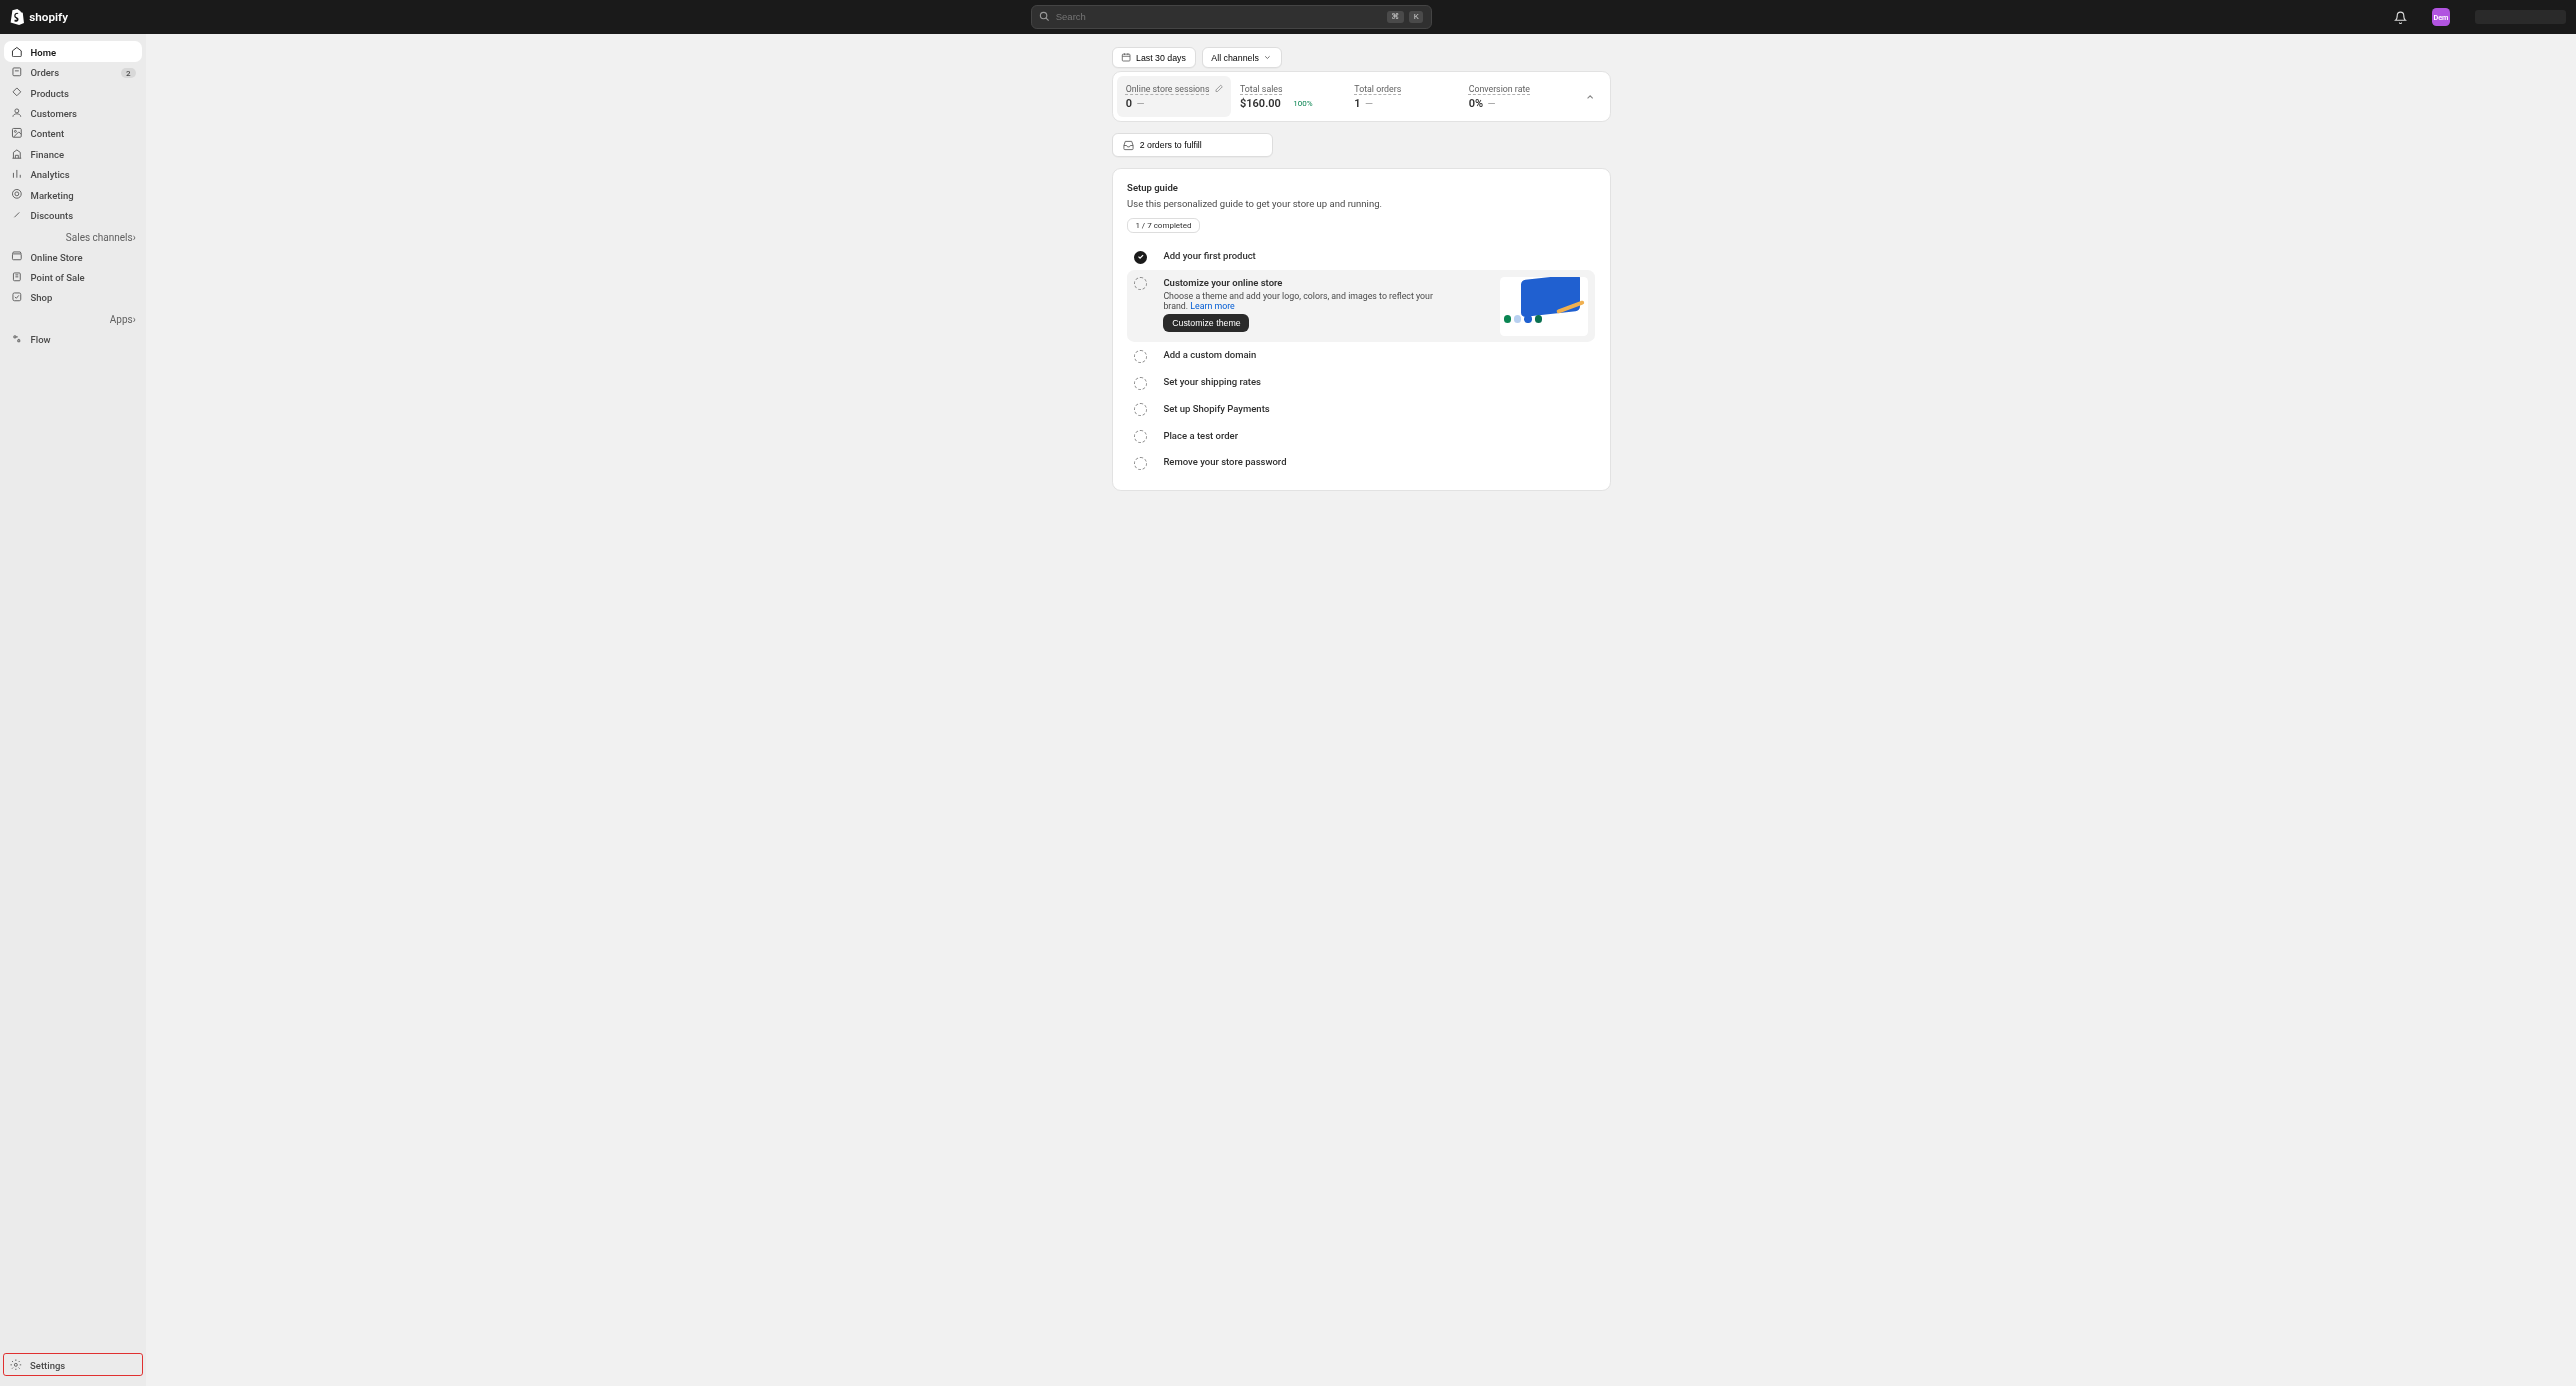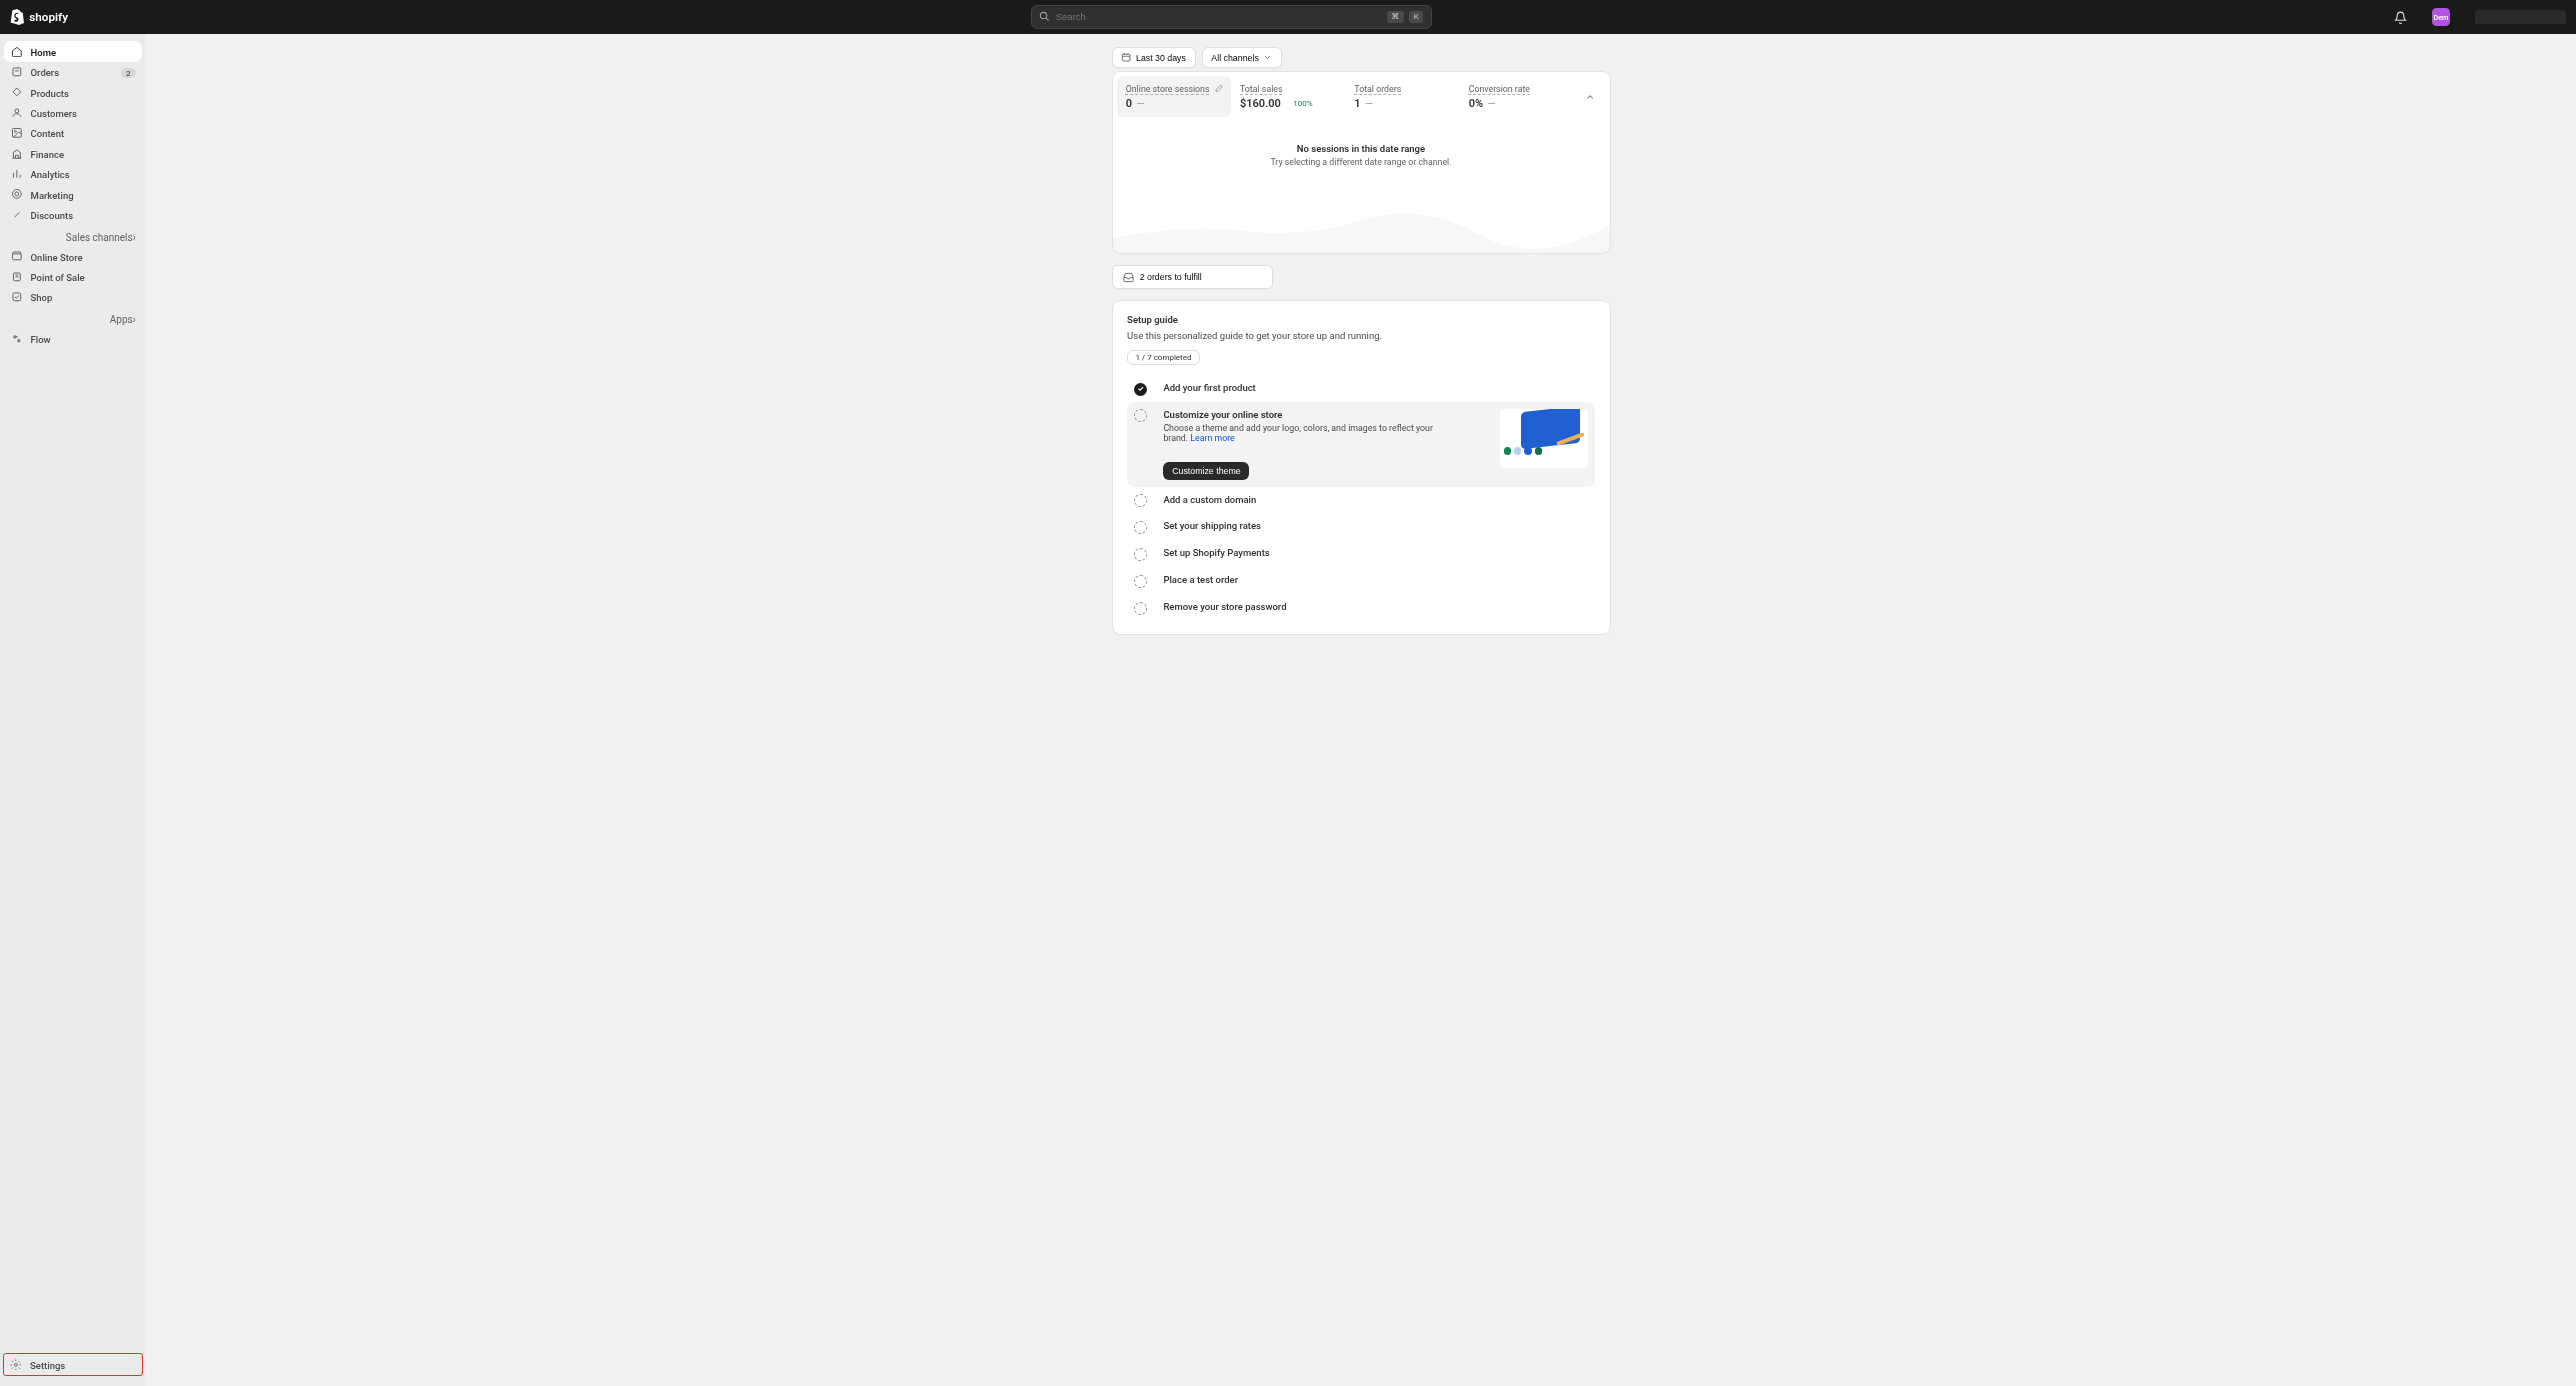--- a/index.html
+++ b/index.html
@@ -62,21 +62,21 @@
 .setup-desc { font-size: 9.5px; color: #4a4a4a; margin-bottom: 8.8px; }
 .setup-progress { display: inline-block; border: 0.7px solid #ddd; border-radius: 5.9px; padding: 2.2px 7.3px; font-size: 8px; margin-bottom: 10.3px; }
 .task { display: flex; align-items: flex-start; gap: 16px; padding: 6.6px 7.3px; border-radius: 7.3px; cursor: pointer; }
 .task.expanded { background: #f3f3f3; align-items: flex-start; }
 .task-circle { width: 13px; height: 13px; border-radius: 50%; flex-shrink: 0; margin-top: 0.7px; }
 .task-circle.done { background: #1a1a1a; display: flex; align-items: center; justify-content: center; }
 .task-circle.pending { border: 1.1px dashed #888; }
 .task-body { flex: 1; }
 .task-title { font-size: 9.5px; font-weight: 500; }
 .task.expanded .task-title { font-weight: 600; margin-bottom: 2.9px; }
-.task-desc { font-size: 8.8px; color: #4a4a4a; margin-bottom: 19px; max-width: 278px; }
+.task-desc { font-size: 8.8px; color: #4a4a4a; margin-bottom: 3px; max-width: 278px; }
 .task-desc a { color: #005bd3; text-decoration: none; }
 .task-btn { background: #2a2a2a; color: #fff; border: none; border-radius: 5.9px; padding: 4.4px 8.8px; font-size: 8.8px; font-weight: 500; cursor: pointer; }
 .task-img { width: 88px; height: 59px; flex-shrink: 0; background: #fff; border-radius: 4.4px; position: relative; overflow: hidden; }
 .task-img-shape { position: absolute; width: 59px; height: 37px; background: #2060d0; border-radius: 4.4px; top: 0; right: 7.3px; transform: skewY(-6deg); }
 .task-img-brush { position: absolute; width: 29px; height: 4.4px; background: #f0b050; top: 28px; right: 2.9px; transform: rotate(-20deg); border-radius: 2.2px; }
 .task-img-dots { position: absolute; bottom: 13px; left: 4.4px; display: flex; gap: 2.9px; }
 .task-img-dots span { width: 7.3px; height: 7.3px; border-radius: 50%; }
 
 svg { display: block; }
 </style>
@@ -316,27 +316,20 @@
               <span class="stat-value">0%</span>
               <span class="stat-dash">—</span>
             </div>
           </div>
           <div class="stats-collapse">
             <svg width="10.3" height="10.3" viewBox="0 0 24 24" fill="none" stroke="#888" stroke-width="2.5">
                 <path d="M18 15l-6-6-6 6"></path>
               </svg>
           </div>
         </div>
-        <div class="stats-chart">
-          <div class="stats-chart-title">No sessions in this date range</div>
-          <div class="stats-chart-sub">Try selecting a different date range or channel.</div>
-          <svg class="chart-bg" viewBox="0 0 680 90" preserveAspectRatio="none">
-              <path d="M0 70 Q100 50 180 60 T340 45 T500 65 T680 50 L680 90 L0 90 Z" fill="#e8e8e8"></path>
-            </svg>
-        </div>
       </div>
 
       <button class="fulfill-btn">
         <span>
             <svg width="11" height="11" viewBox="0 0 24 24" fill="none" stroke="#616161" stroke-width="2">
               <path d="M22 12h-6l-2 3h-4l-2-3H2M5 3h14l3 9v7a2 2 0 0 1-2 2H4a2 2 0 0 1-2-2v-7l3-9z"></path>
             </svg>
           </span>
         <span>2 orders to fulfill</span>
       </button>

